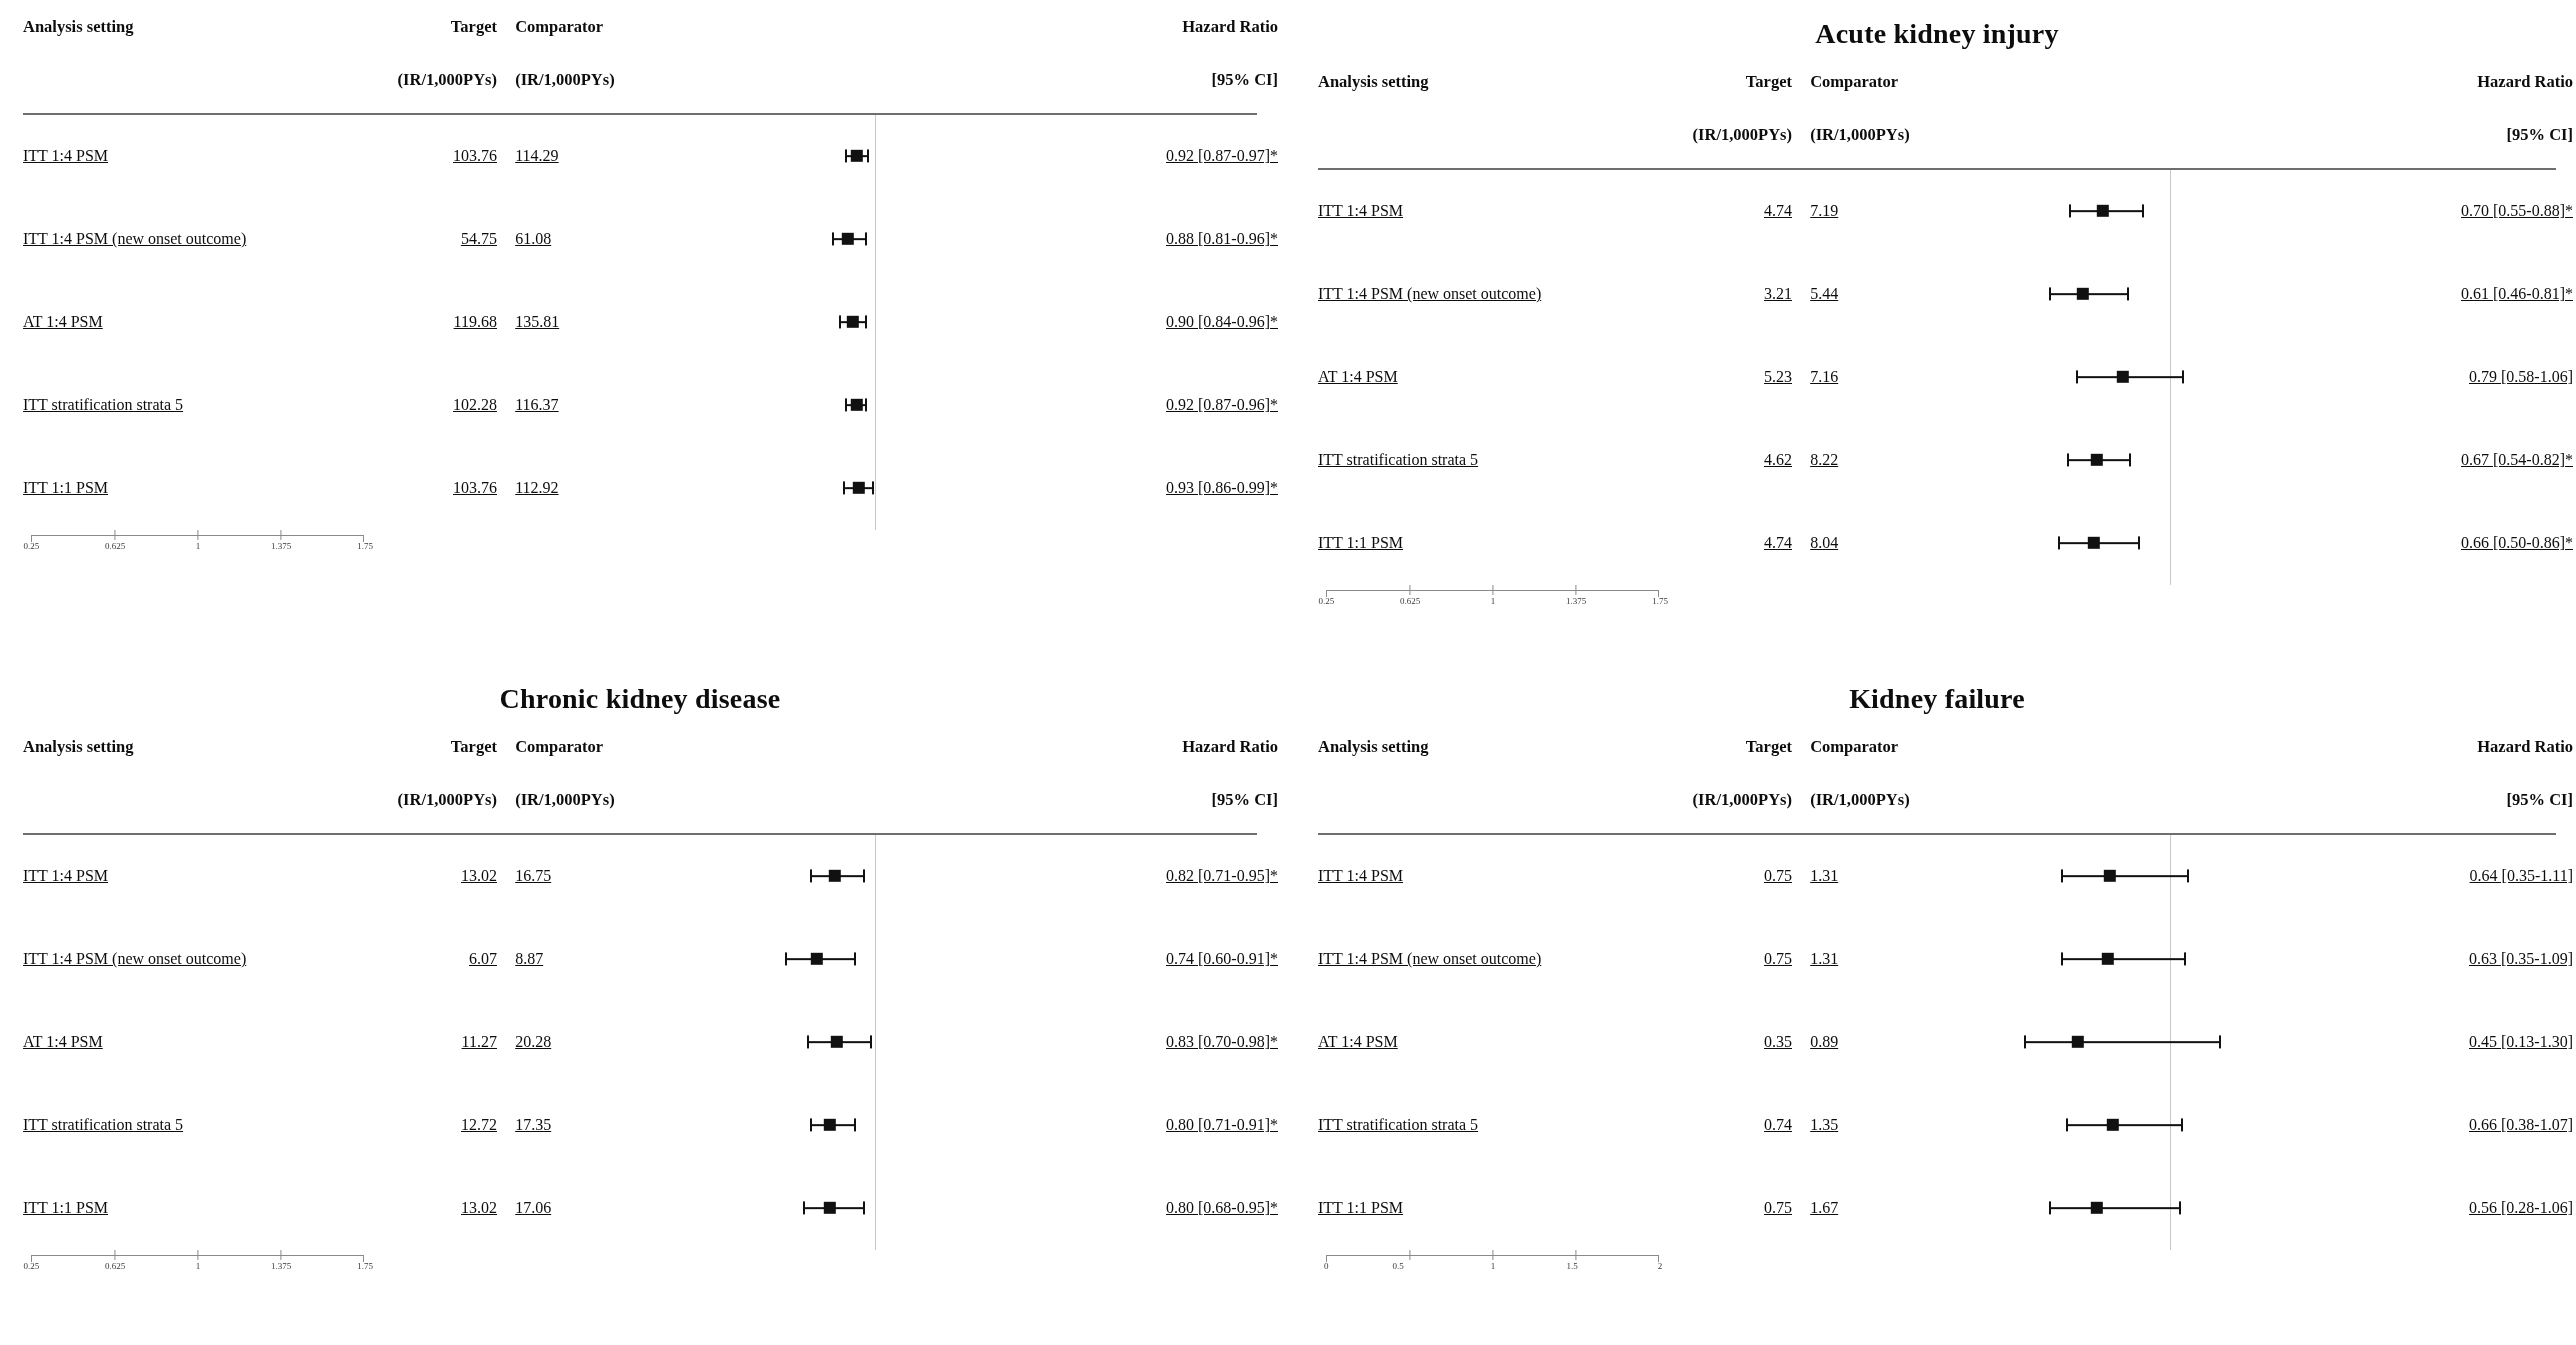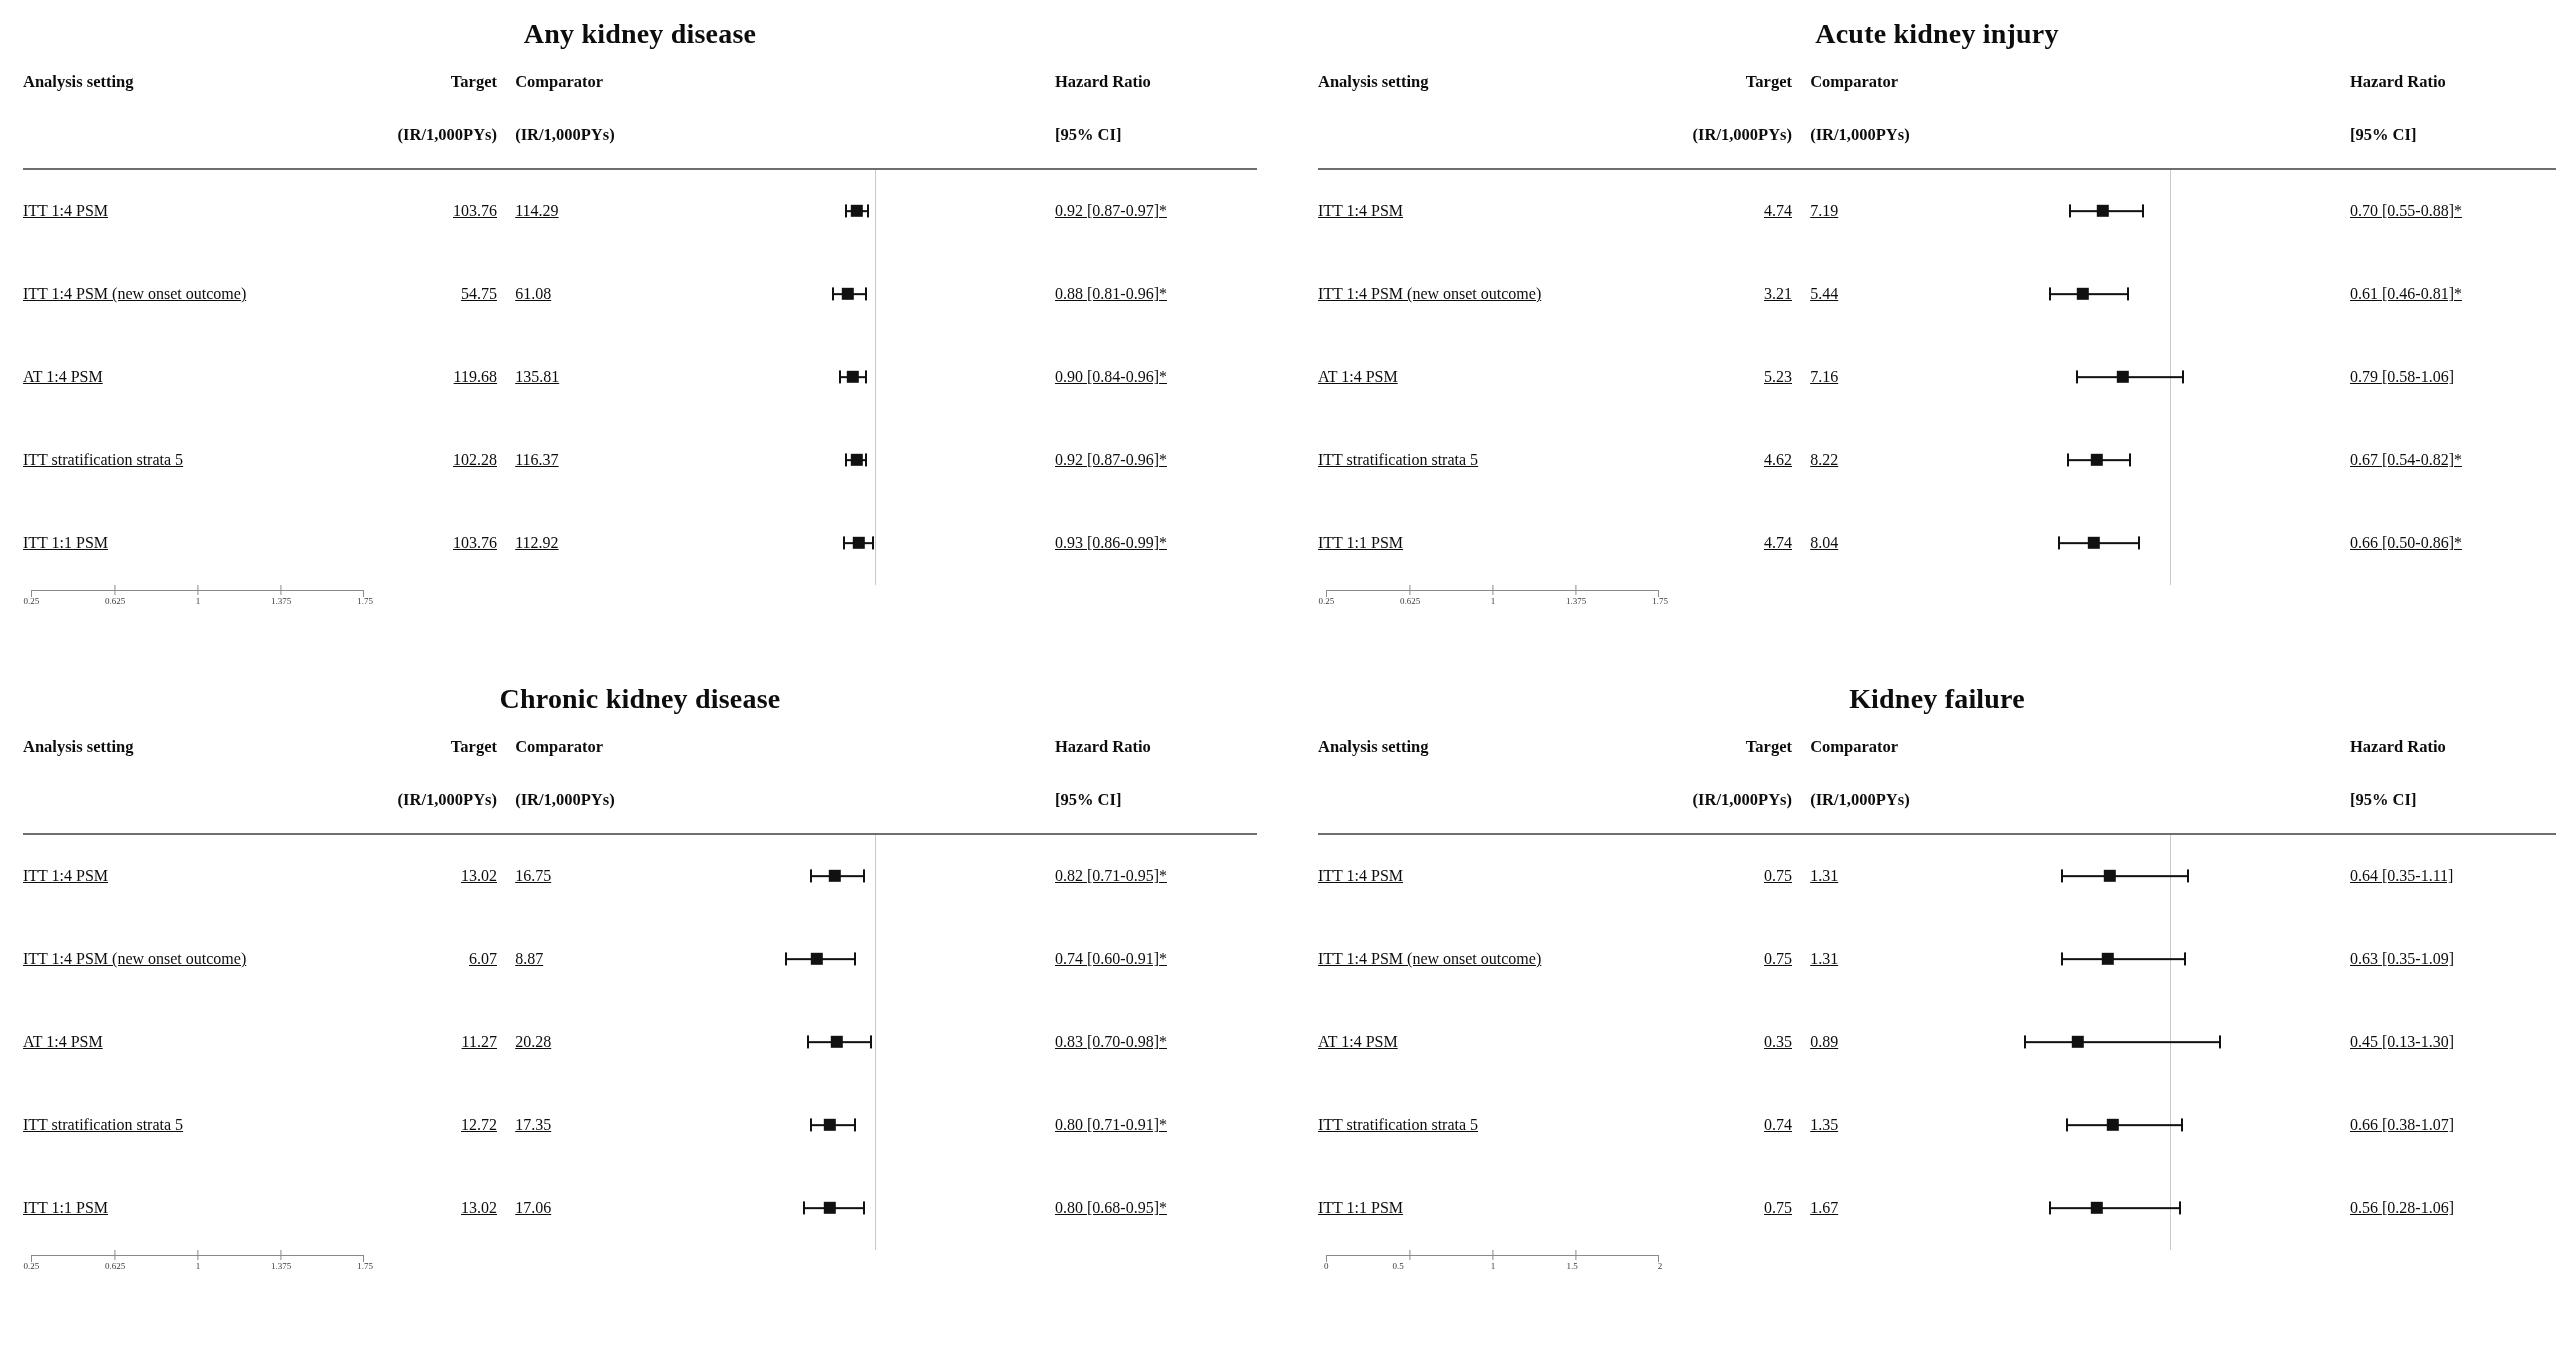--- a/index.html
+++ b/index.html
@@ -53,21 +53,21 @@
   .hdr-2 { height: 53px; }
 
   .panel .cols {
     grid-template-columns: 330px 149px 198px 355px 223px;
   }
 
   .c-label   { text-align: left; }
   .c-target  { text-align: right;  padding-right: 5px; }
   .c-comp    { text-align: left;   padding-left: 13.2px; }
   .c-plot    { }
-  .c-hr      { text-align: left; }
+  .c-hr      { text-align: right; }
 
   .rule {
     height: 0;
     border-top: 2.1px solid #6e6e6e;
     margin-top: 6.6px;
   }
 
   
   .rows { position: relative; }
   .row {
@@ -156,21 +156,20 @@
   }
 
   .plot-area { position: relative; }
 </style>
 </head>
 <body>
 
 <div class="grid">
 
   <div class="panel">
-    <div class="panel-title">Any kidney disease</div>
     <div class="hdr hdr-1 cols">
       <div class="c-label">Analysis setting</div>
       <div class="c-target">Target</div>
       <div class="c-comp">Comparator</div>
       <div class="c-plot"></div>
       <div class="c-hr">Hazard Ratio</div>
     </div>
     <div class="hdr hdr-2 cols">
       <div class="c-label"></div>
       <div class="c-target">(IR/1,000PYs)</div>

